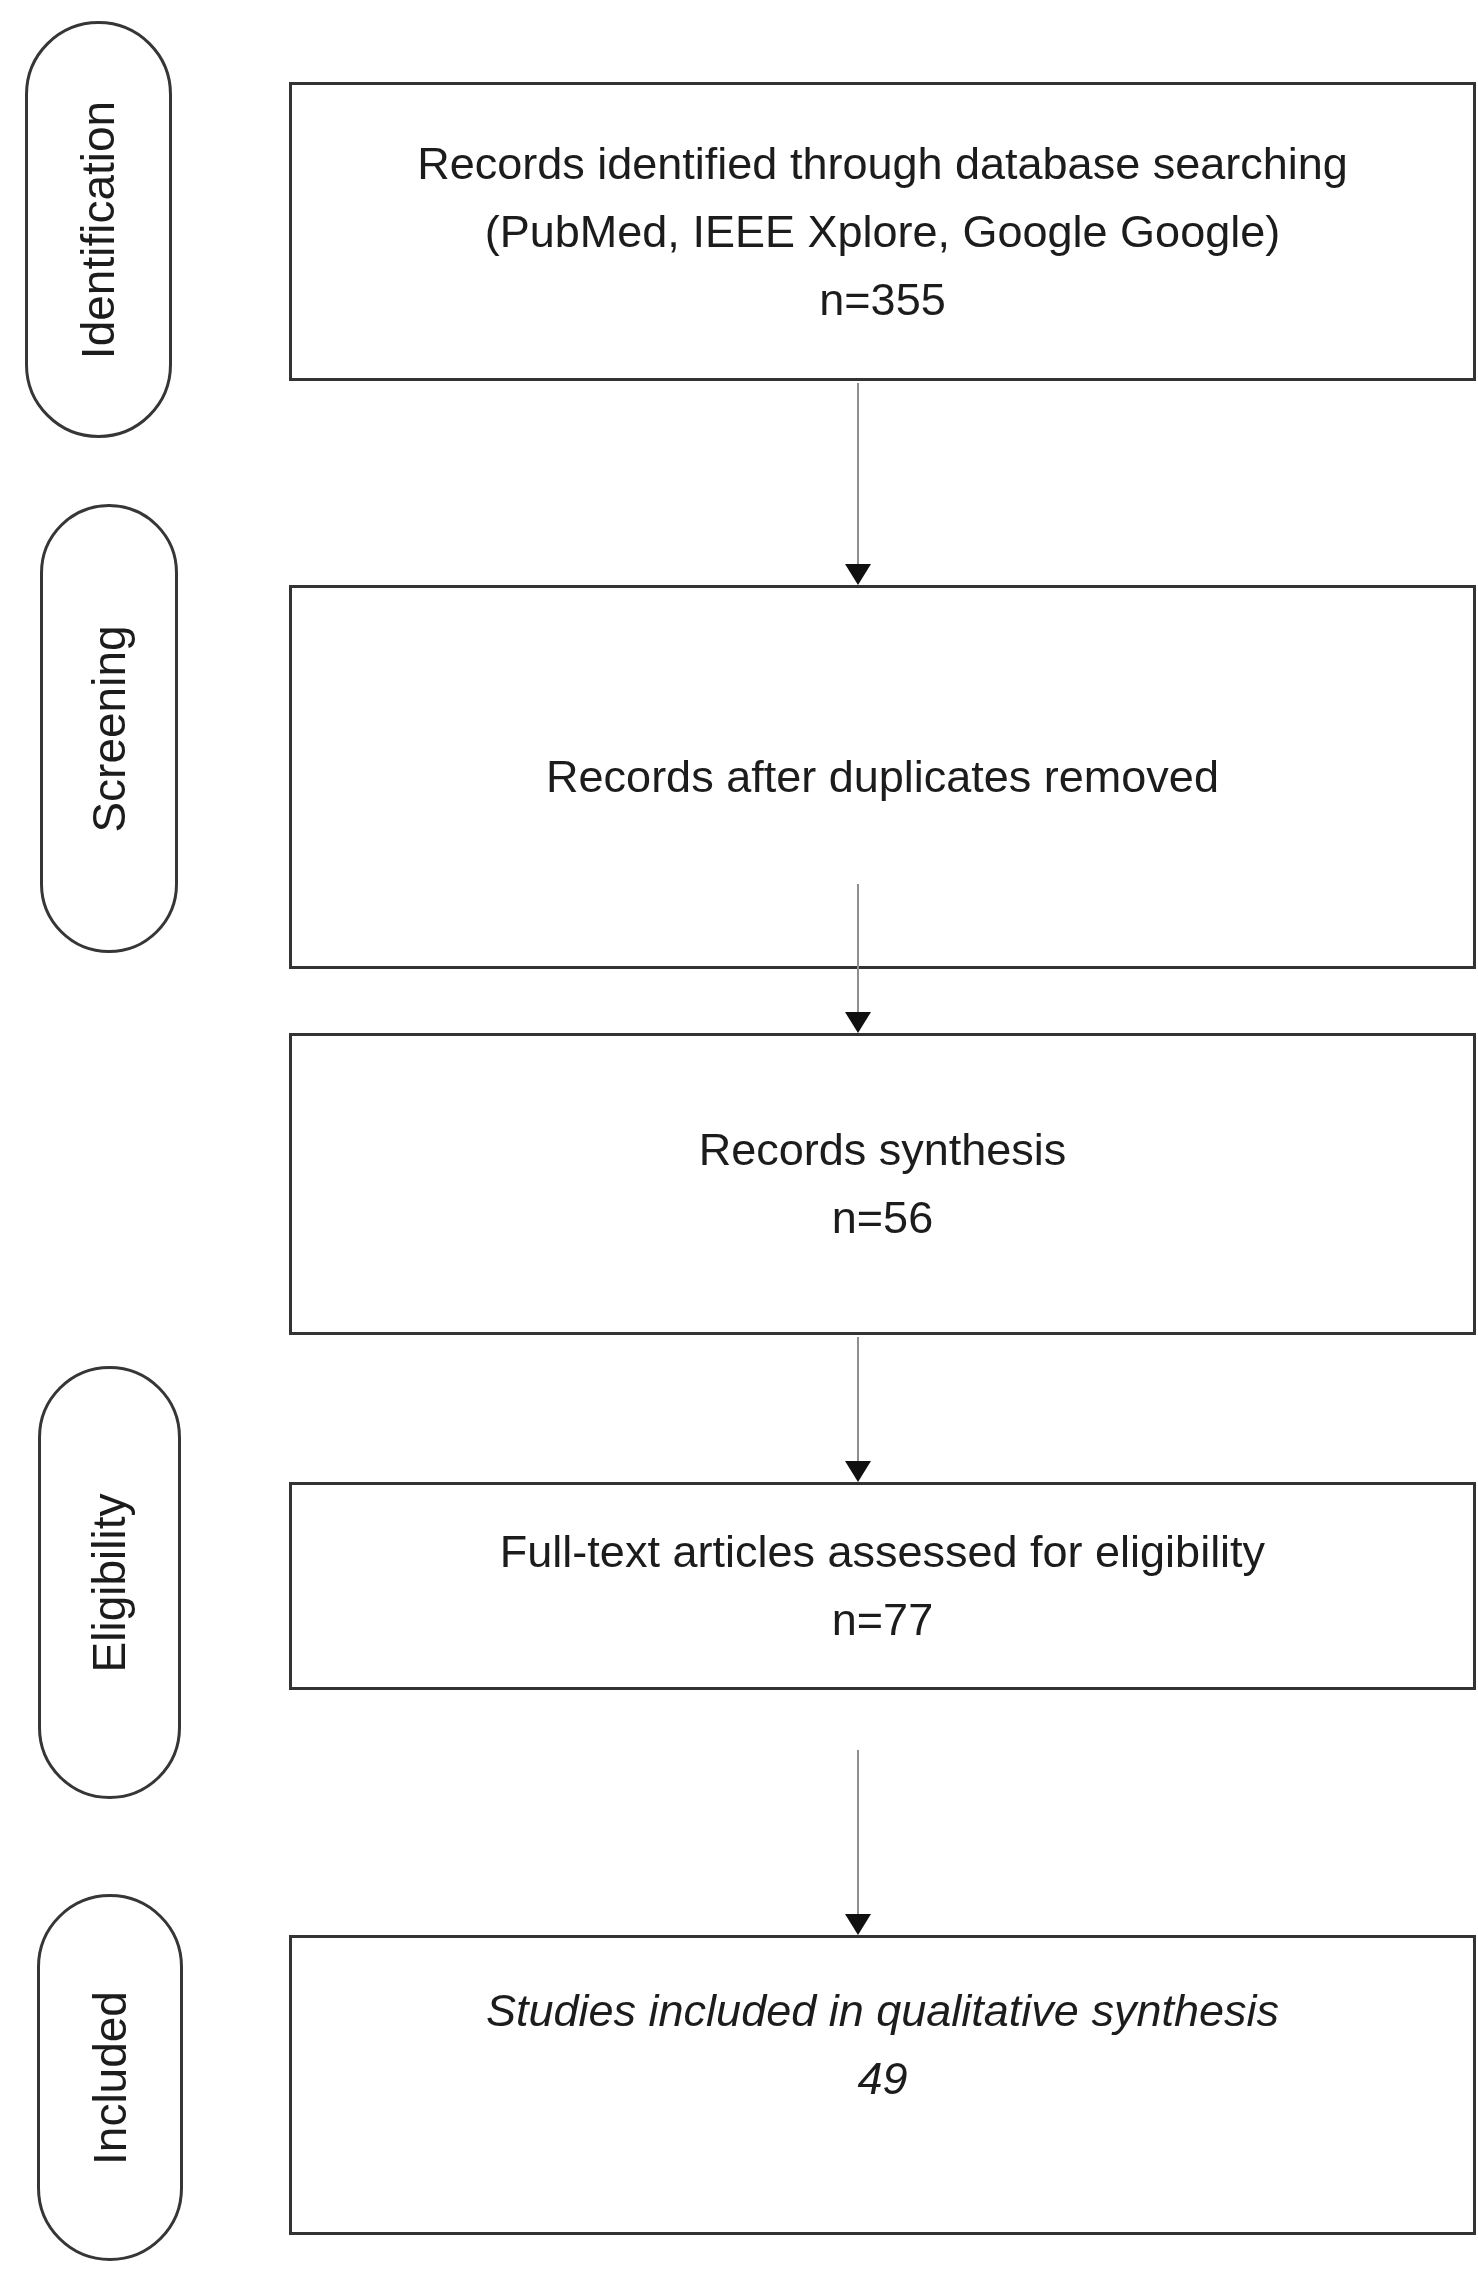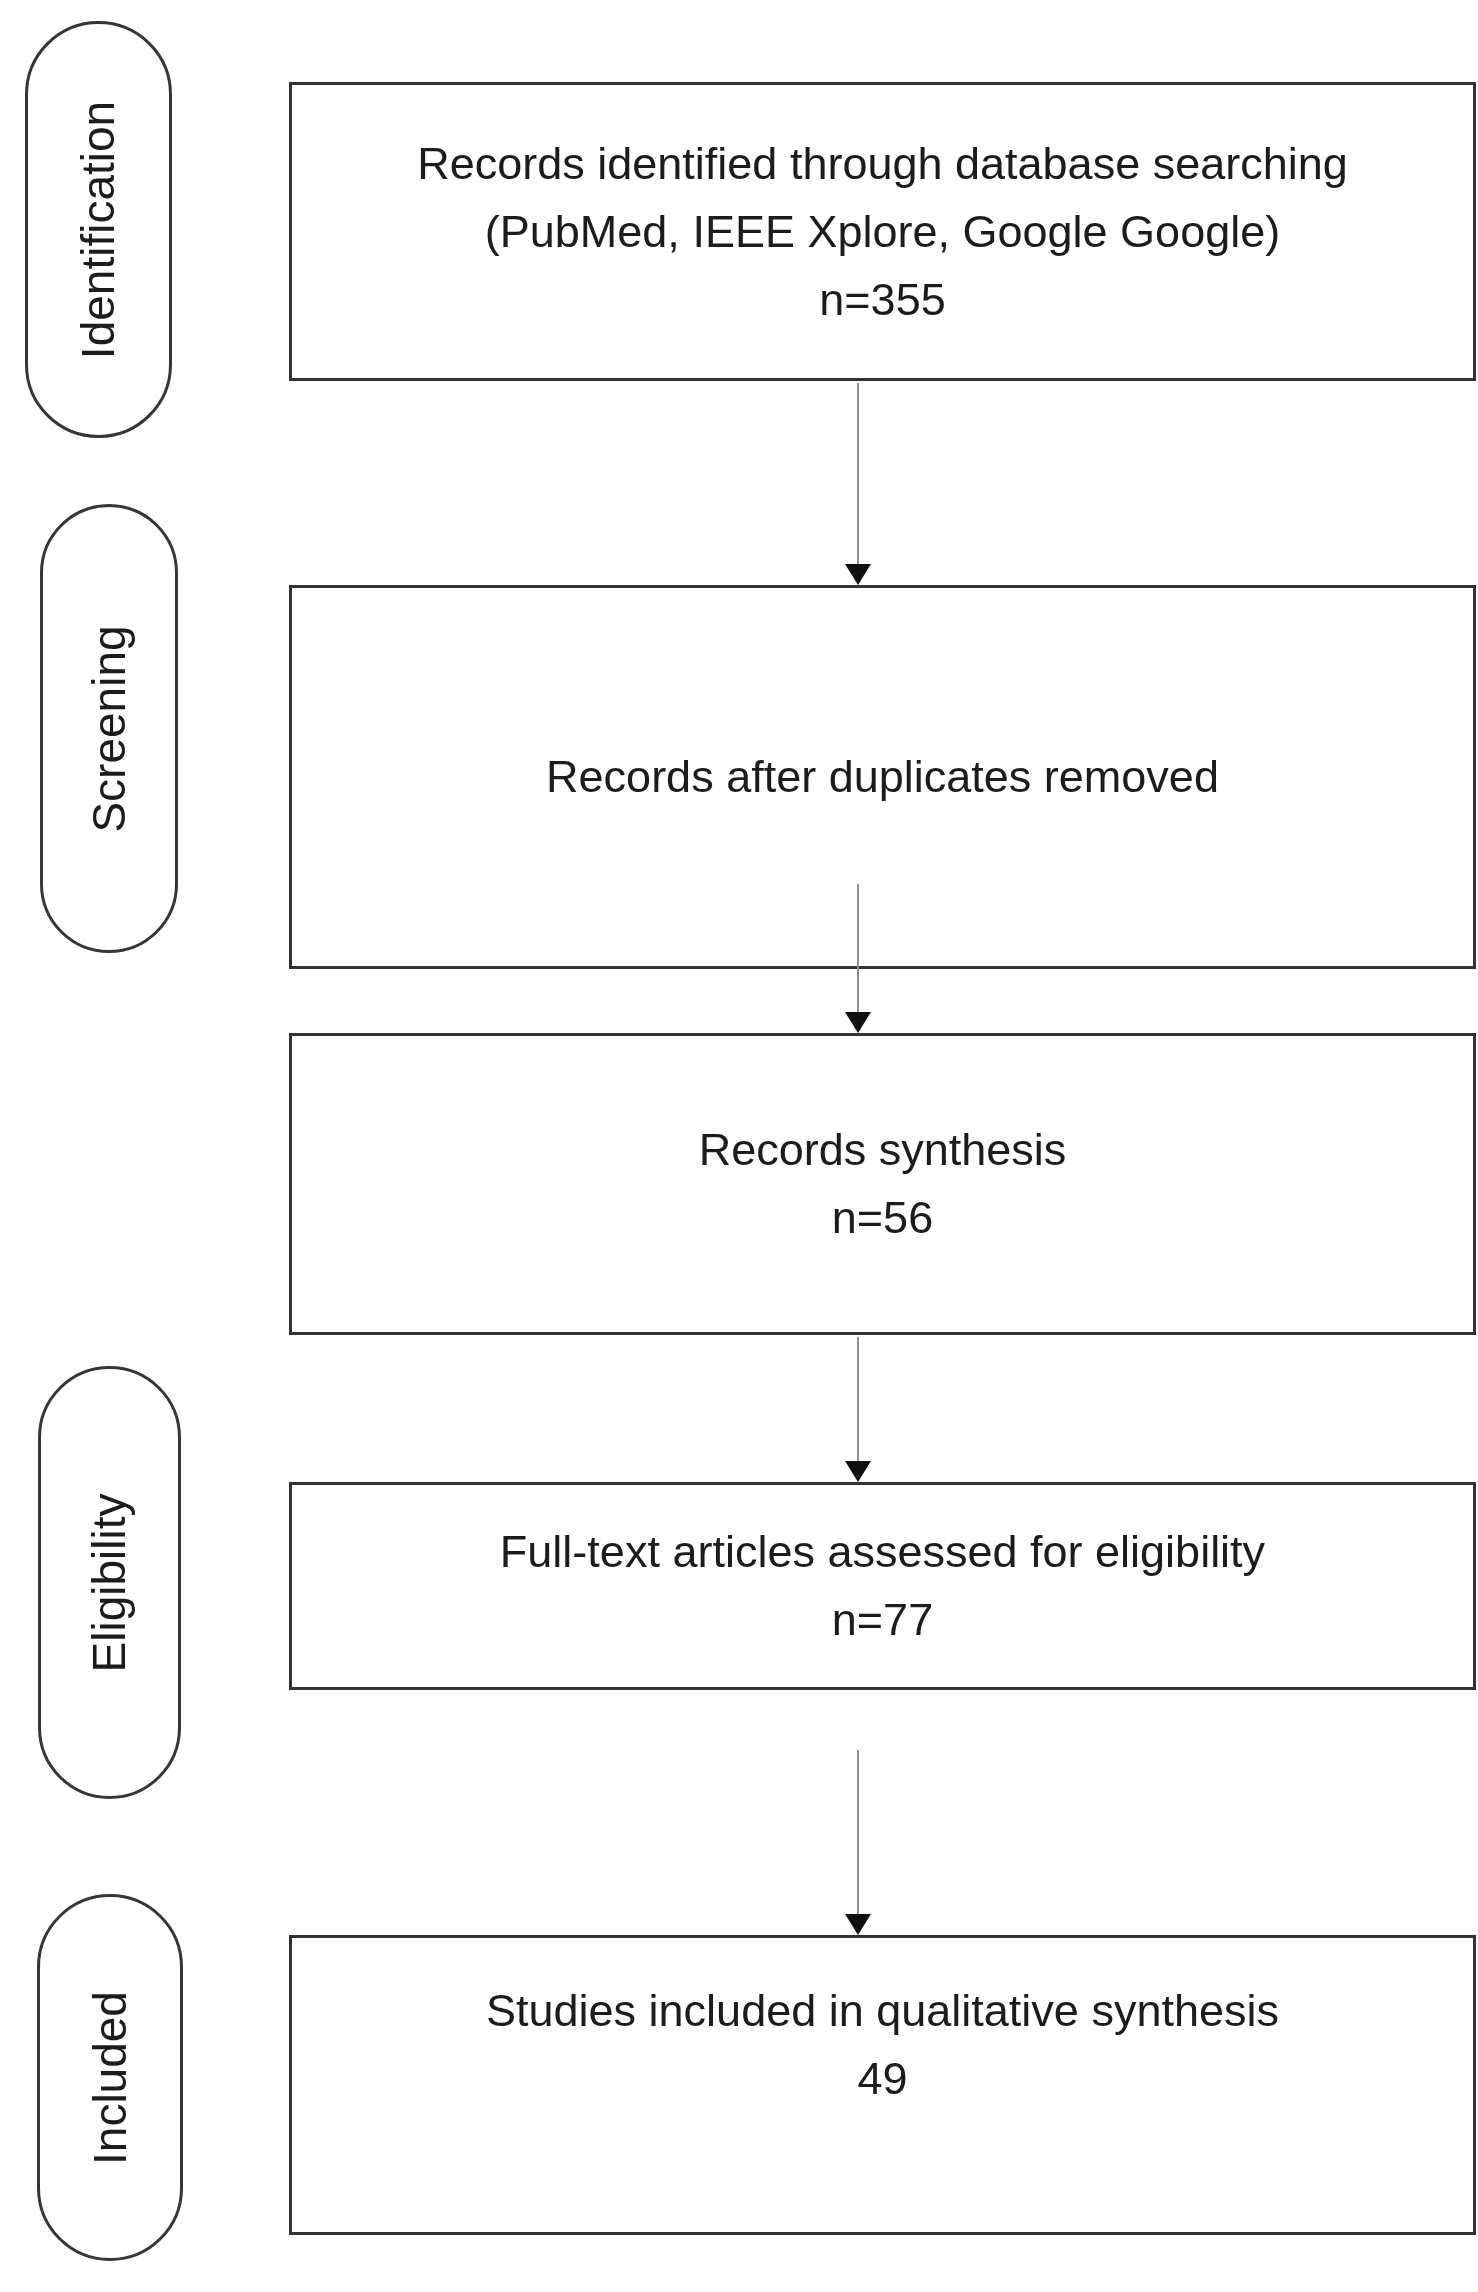--- a/index.html
+++ b/index.html
@@ -58,21 +58,21 @@
     font-size: 45px;
     line-height: 68px;
     color: #1c1c1c;
     width: 100%;
   }
   .box-text .line { display: block; }
   .box-1 { top: 82px;   height: 299px; }
   .box-2 { top: 585px;  height: 384px; }
   .box-3 { top: 1033px; height: 302px; }
   .box-4 { top: 1482px; height: 208px; }
-  .box-5 { top: 1935px; height: 300px; }
+  .box-5 { top: 1935px; height: 300px; font-style: italic; }
   .box-5 .box-text { position: relative; top: -40px; }
 
   
   .arrow {
     position: absolute;
     left: 845px;
     width: 26px;
   }
   .arrow-line {
     position: absolute;

